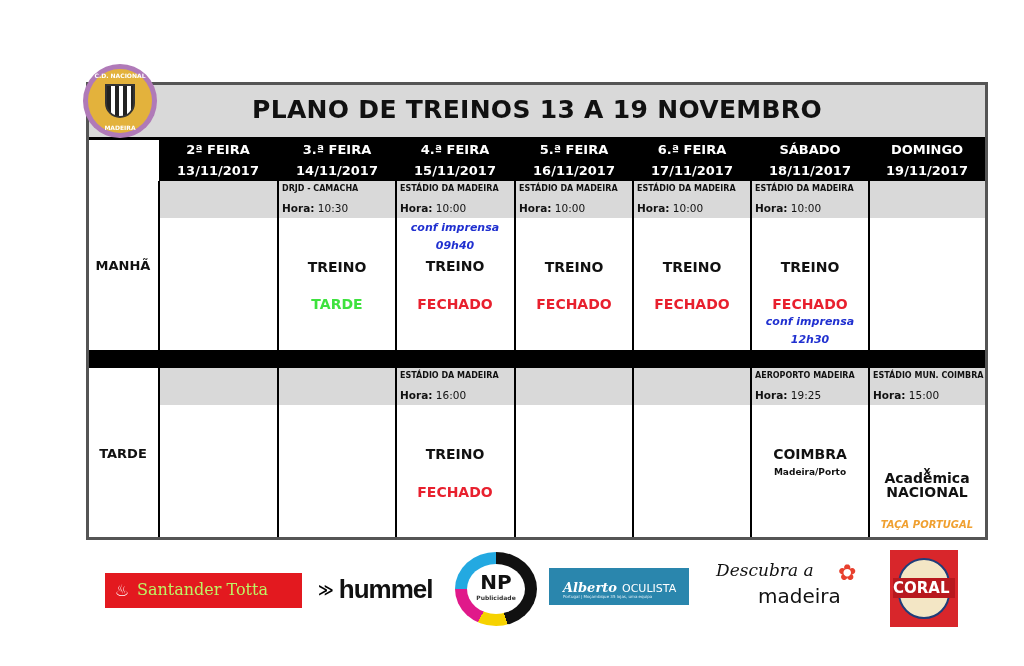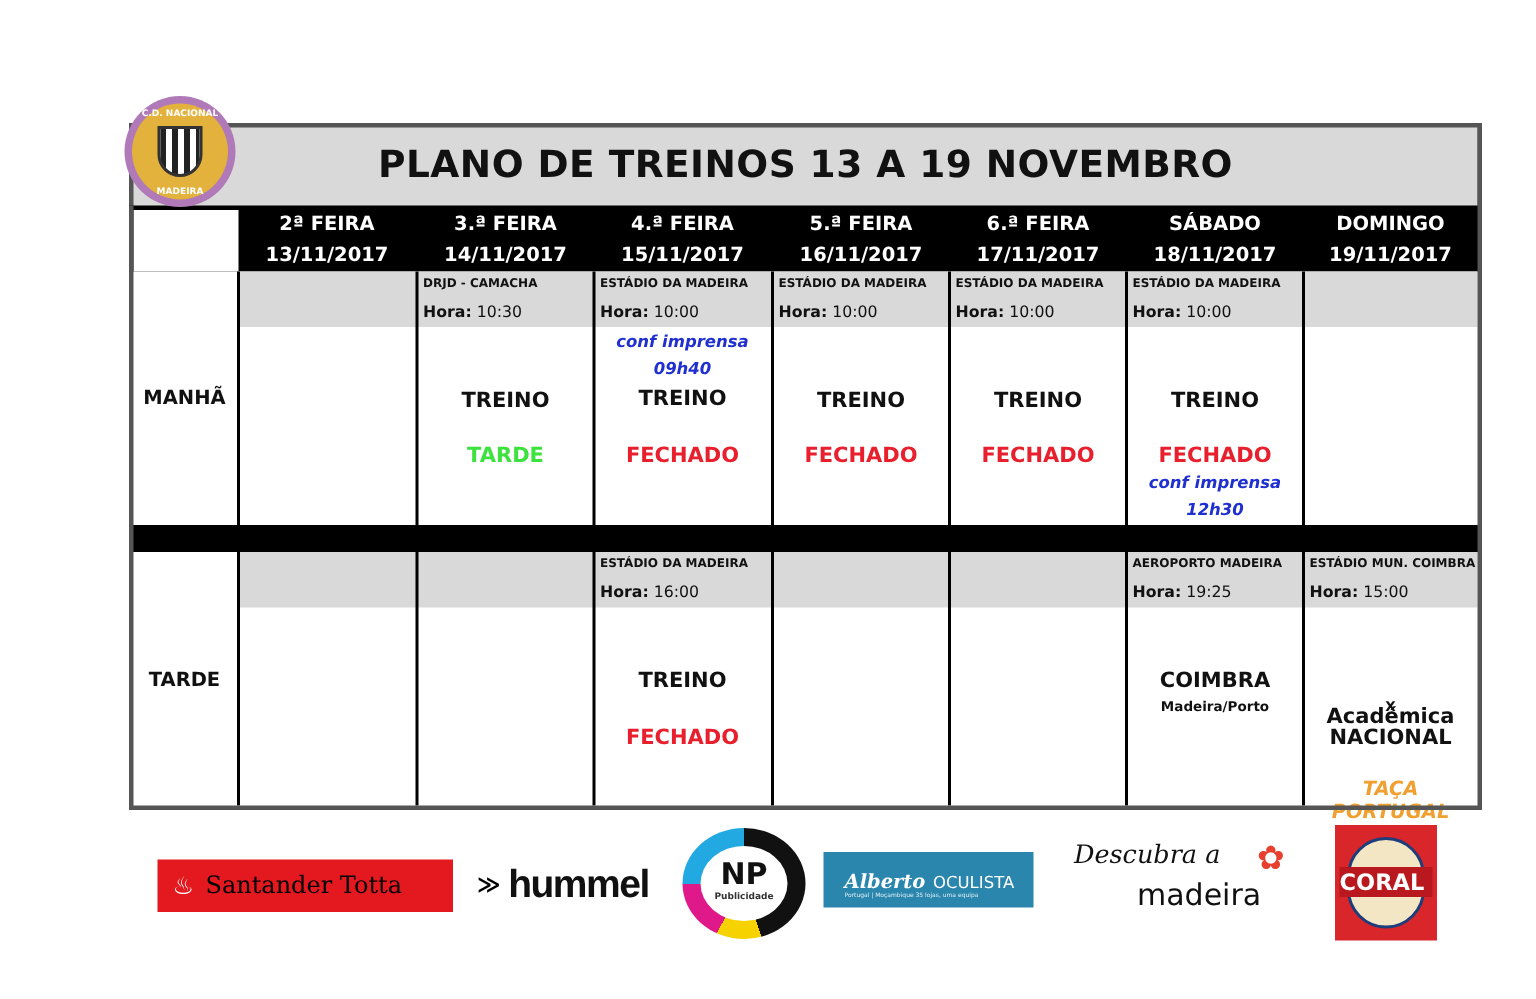--- a/index.html
+++ b/index.html
@@ -26,21 +26,21 @@
   .col-line { position:absolute; width:2px; background:#000; }
   .cell { position:absolute; box-sizing:border-box; }
   .grey { background:#d9d9d9; }
   .loc { position:absolute; left:4px; top:3px; font-size:8px; font-weight:bold; color:#111; white-space:nowrap; }
   .hora { position:absolute; left:4px; top:21px; font-size:10.5px; color:#111; white-space:nowrap; }
   .hora b { font-weight:bold; }
   .big { position:absolute; left:0; right:0; text-align:center; font-weight:bold; font-size:14px; color:#111; }
   .red { color:#e8202e; }
   .green { color:#3ee23e; }
   .blue { color:#2030d0; font-style:italic; font-size:11px; }
-  .orange { color:#f0a030; font-style:italic; font-size:13px; }
+  .orange { color:#f0a030; font-style:italic; font-size:10px; }
   .small { font-size:9px; }
   .label { position:absolute; left:0; width:74px; text-align:center; font-weight:bold; font-size:13px; color:#111; }
   .sep { position:absolute; left:0; top:268px; width:902px; height:18px; background:#000; }
   .outer-l { position:absolute; left:0; top:55px; width:3px; height:403px; background:#555; }
   .outer-r { position:absolute; right:0; top:0; width:3px; height:458px; background:#555; }
   .outer-b { position:absolute; left:0; bottom:0; width:902px; height:3px; background:#555; }
 
   .sponsor { position:absolute; }
 </style>
 </head>
@@ -168,21 +168,21 @@
   <div class="col-line" style="left:664px;top:99px;height:356px;"></div>
   <div class="col-line" style="left:782px;top:99px;height:356px;"></div>
 
   <div class="outer-l"></div>
   <div class="outer-r"></div>
   <div class="outer-b"></div>
 </div>
 
 <div class="sponsor" style="left:105px;top:573px;width:197px;height:35px;background:#e3191f;">
   <div style="position:absolute;left:10px;top:8px;color:#fff;font-size:16px;">♨</div>
-  <div style="position:absolute;left:32px;top:7px;color:#000000;font-family:'DejaVu Serif',serif;font-size:16px;white-space:nowrap;">Santander Totta</div>
+  <div style="position:absolute;left:32px;top:7px;color:#bef264;font-family:'DejaVu Serif',serif;font-size:16px;white-space:nowrap;">Santander Totta</div>
 </div>
 <div class="sponsor" style="left:318px;top:574px;height:30px;">
   <span style="font-size:15px;font-weight:bold;vertical-align:middle;">≫</span>
   <span style="font-family:'Liberation Sans',sans-serif;font-weight:bold;font-size:26px;letter-spacing:-1px;color:#111;vertical-align:middle;">hummel</span>
 </div>
 <div class="sponsor" style="left:455px;top:552px;width:82px;height:74px;border-radius:50%;background:conic-gradient(#111 0 45%, #f6d200 45% 58%, #e0198a 58% 75%, #23a9e1 75% 100%);">
   <div style="position:absolute;left:12px;top:12px;width:58px;height:50px;border-radius:50%;background:#fff;text-align:center;">
     <div style="font-weight:bold;font-size:20px;color:#111;margin-top:6px;">NP</div>
     <div style="font-size:6px;font-weight:bold;color:#333;">Publicidade</div>
   </div>

